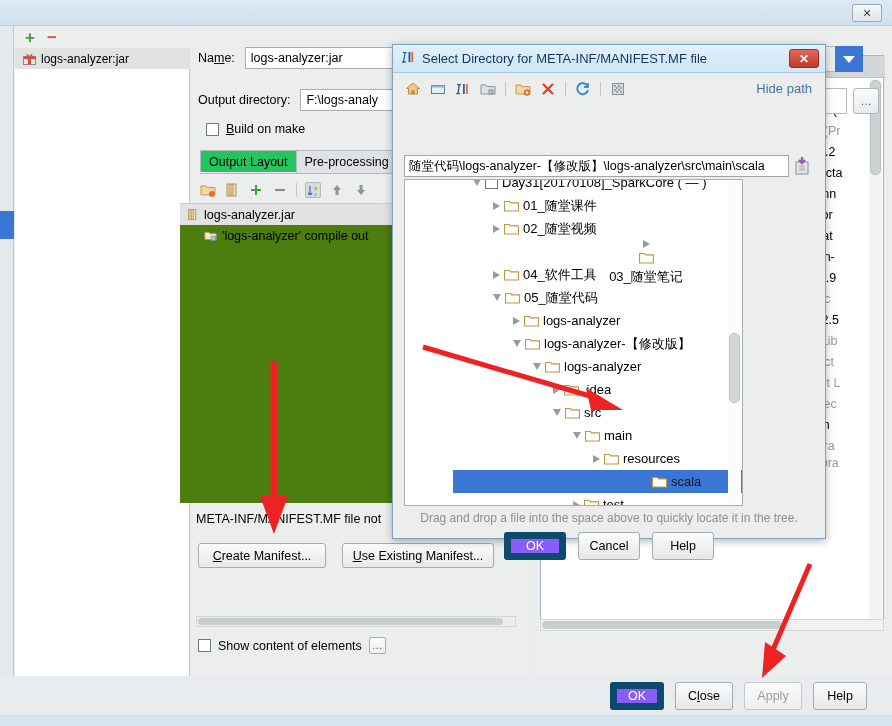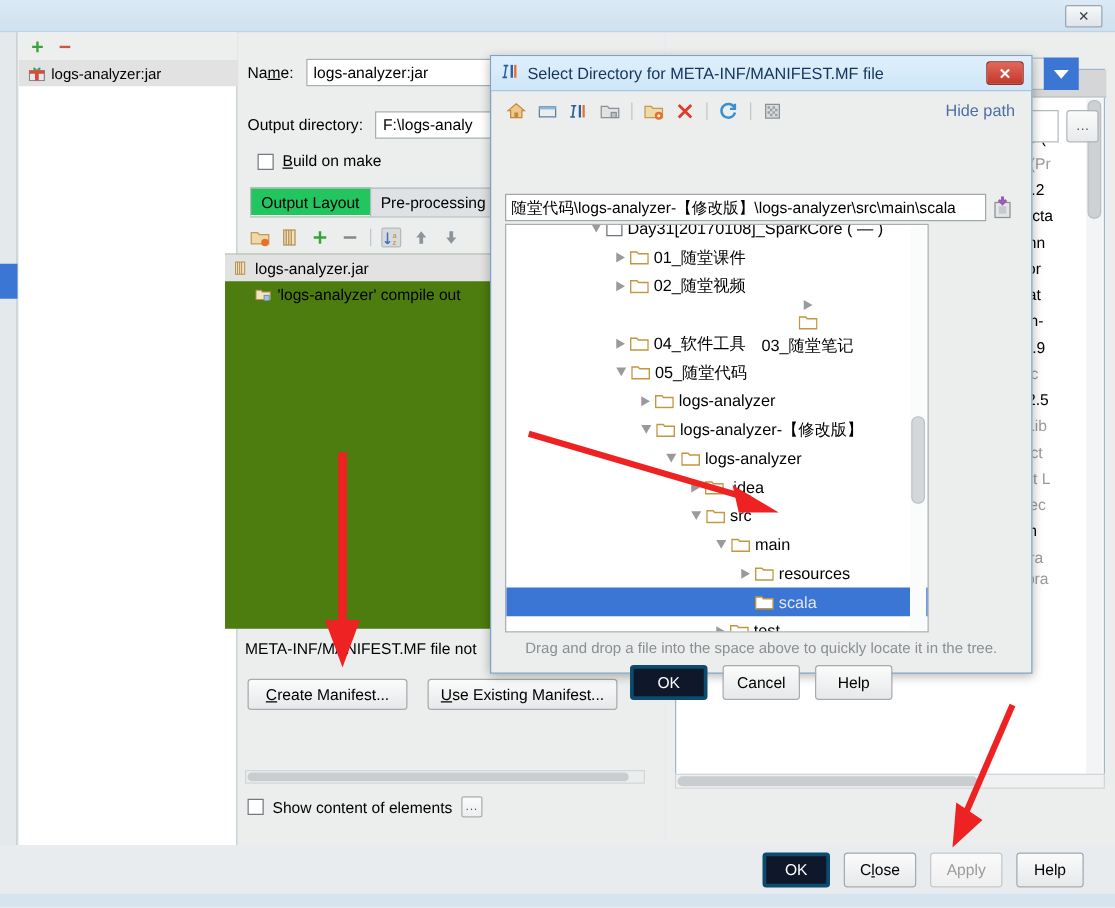--- a/index.html
+++ b/index.html
@@ -211,21 +211,21 @@
     position: absolute; left: 853px; top: 88px; width: 26px; height: 26px;
     border: 1px solid #b0b5b9; border-radius: 3px;
     background: linear-gradient(#fbfbfb, #e8eaec);
     display: flex; align-items: center; justify-content: center;
     font-size: 11px; color: #555;
   }
 
   
   .main-buttons { position: absolute; left: 610px; top: 682px; display: flex; gap: 11px; }
   .btn-primary {
-    background: #0f172a; border: 3px solid #0c4a6e; color: #fff;
+    background: #8b5cf6; border: 7px solid #0c4a6e; color: #fff;
     border-radius: 3px; font-size: 12.5px;
     display: flex; align-items: center; justify-content: center;
     font-family: "Liberation Sans", sans-serif;
   }
   .btn-disabled { color: #9b9b9b; border-color: #c5c9cc; background: linear-gradient(#fafafa, #efefef); }
 
   .bottom-strip {
     position: absolute; left: 0; top: 715px; width: 892px; height: 11px;
     background: #d6e4f0;
   }
@@ -263,21 +263,21 @@
     font-size: 12.5px; white-space: nowrap; overflow: hidden;
   }
   .save-ico { width: 16px; height: 18px; position: relative; }
 
   .dlg-tree {
     position: absolute; left: 11px; top: 134px; width: 339px; height: 327px;
     background: #fff; border: 1px solid #a8aeb2;
     overflow: hidden;
   }
   .tr-row { height: 23px; display: flex; align-items: center; font-size: 13px; gap: 4px; white-space: nowrap; }
-  .tr-row.sel { background: #3b76d4; color: #e5e5e5; }
+  .tr-row.sel { background: #3b76d4; color: #0f172a; margin-left: 48px; }
   .arrow-r { width: 0; height: 0; border-top: 4.5px solid transparent; border-bottom: 4.5px solid transparent; border-left: 7px solid #9a9a9a; flex:none; }
   .arrow-d { width: 0; height: 0; border-left: 4.5px solid transparent; border-right: 4.5px solid transparent; border-top: 7px solid #9a9a9a; flex:none; }
   .arrow-spacer { width: 7px; flex: none; }
   .folder-ico { width: 15px; height: 12px; position: relative; flex: none; }
   .module-ico { width: 13px; height: 12px; border: 1.6px solid #6e7478; background: #fff; flex:none; }
 
   .dlg-tree-vscroll {
     position: absolute; right: 1px; top: 1px; width: 13px; height: 323px; background: #fafbfb;
   }
   .dlg-tree-vthumb {

